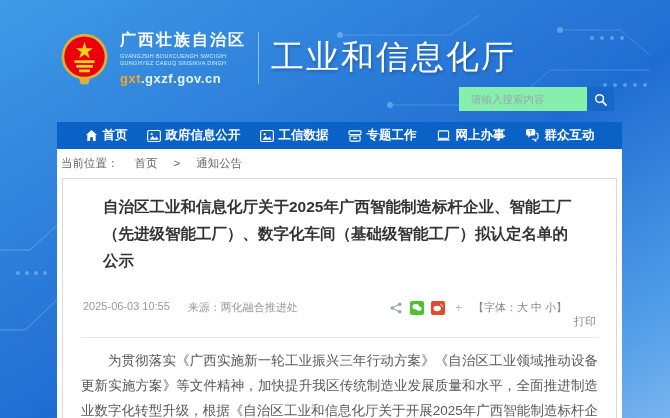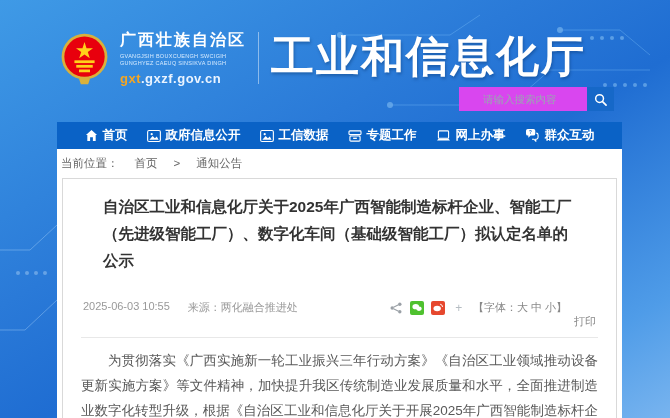--- a/index.html
+++ b/index.html
@@ -19,24 +19,24 @@
   .header { position:absolute; left:57px; top:0; width:565px; height:108px; display:flex; align-items:center; }
   .brand { display:flex; align-items:center; margin-top:8px; }
   .emblem { width:55px; height:55px; flex:0 0 55px; }
   .brand-text { margin-left:8px; color:#fff; }
   .org-name { font-size:16px; font-weight:bold; letter-spacing:2px; }
   .org-rom { font-size:5.5px; color:#d8ecff; line-height:7px; margin-top:2px; letter-spacing:.3px; }
   .site-url { font-size:13px; margin-top:4px; font-weight:bold; letter-spacing:.5px; }
   .site-url .hl { color:#f5a623; }
   .site-url .rest { color:#eaf4ff; }
   .divider-v { width:1px; height:52px; background:rgba(255,255,255,.45); margin:8px 0 0 12px; }
-  .site-title { margin:10px 0 4px 12px; font-family:"DejaVu Serif","Liberation Serif",serif; font-weight:bold; font-size:43px; color:#fff; letter-spacing:2px; text-shadow:1px 2px 3px rgba(0,40,90,.35); white-space:nowrap; }
+  .site-title { margin:10px 0 4px 12px; font-family:"DejaVu Serif","Liberation Serif",serif; font-weight:normal; font-size:33px; color:#fff; letter-spacing:2px; text-shadow:1px 2px 3px rgba(0,40,90,.35); white-space:nowrap; }
 
   .search-wrap { position:absolute; right:8px; top:87px; display:flex; }
-  .search-input { width:128px; height:24px; border:none; outline:none; padding:0 24px; font-size:10.5px; color:#333; background:#d946ef; }
+  .search-input { width:128px; height:24px; border:none; outline:none; padding:0 12px; font-size:10.5px; color:#333; background:#86efac; }
   .search-input::placeholder { color:#9aa6b2; }
   .search-btn { width:27px; height:24px; border:none; background:#1668c8; display:flex; align-items:center; justify-content:center; cursor:pointer; }
 
   
   .nav { position:absolute; left:57px; top:122px; width:565px; height:27px; background:#0a62c6; display:flex; align-items:center; justify-content:space-around; padding:0 18px; }
   .nav-item { display:flex; align-items:center; gap:5px; color:#fff; font-size:12.5px; font-weight:bold; cursor:pointer; white-space:nowrap; }
   .nav-item svg { display:block; }
 
   
   .content { position:absolute; left:57px; top:149px; width:565px; height:269px; background:#fff; }

